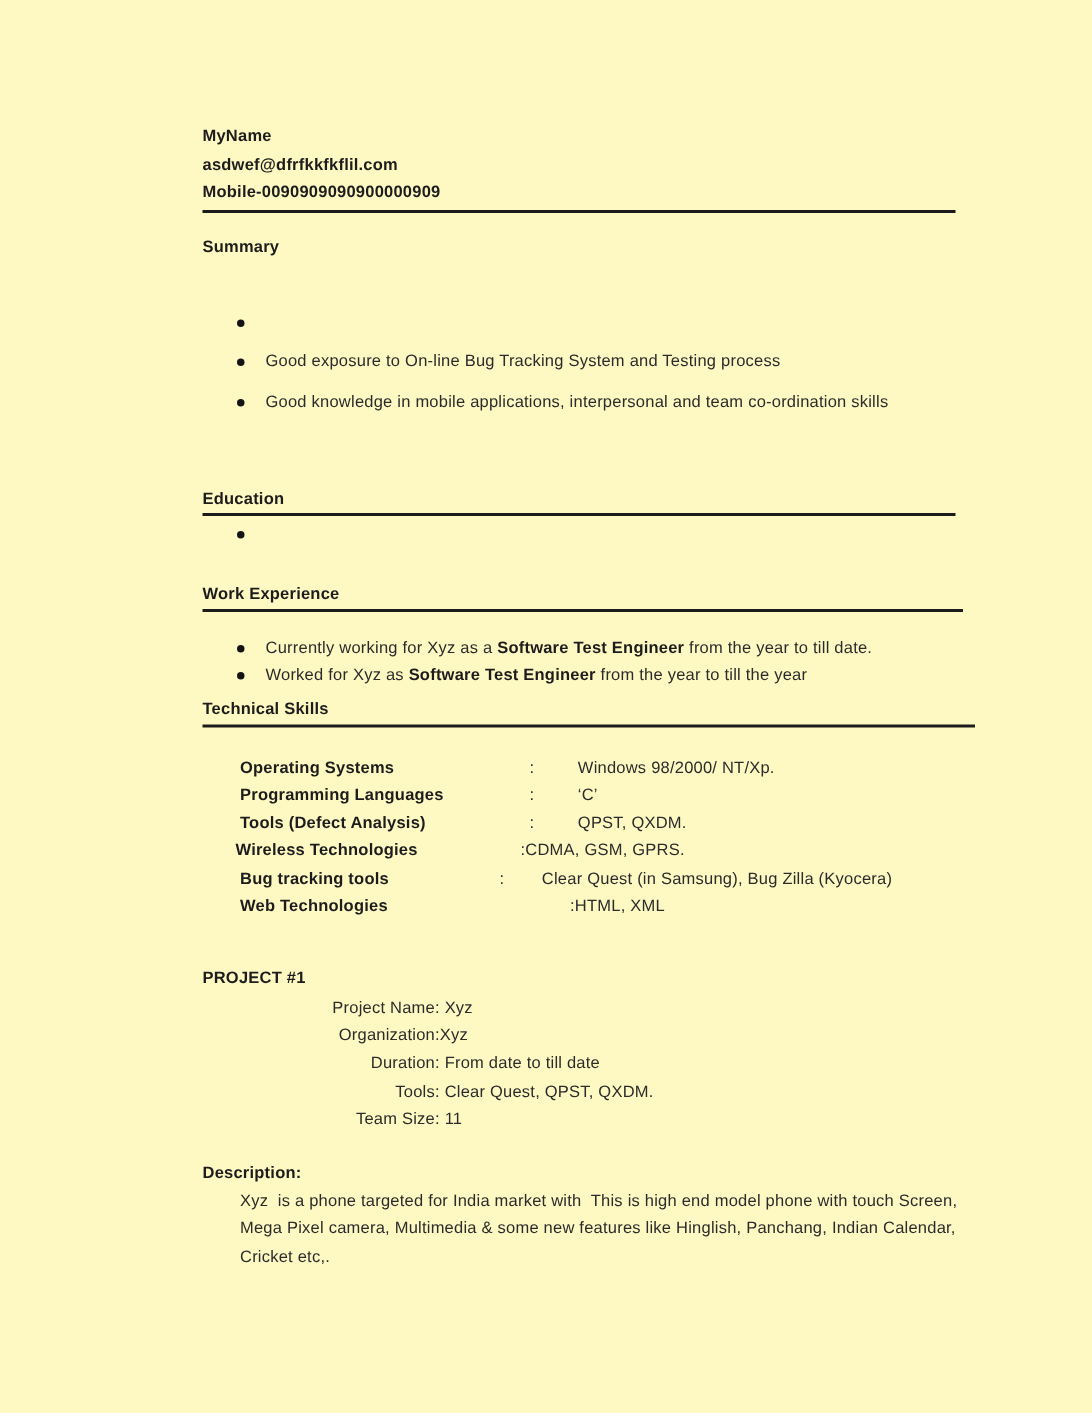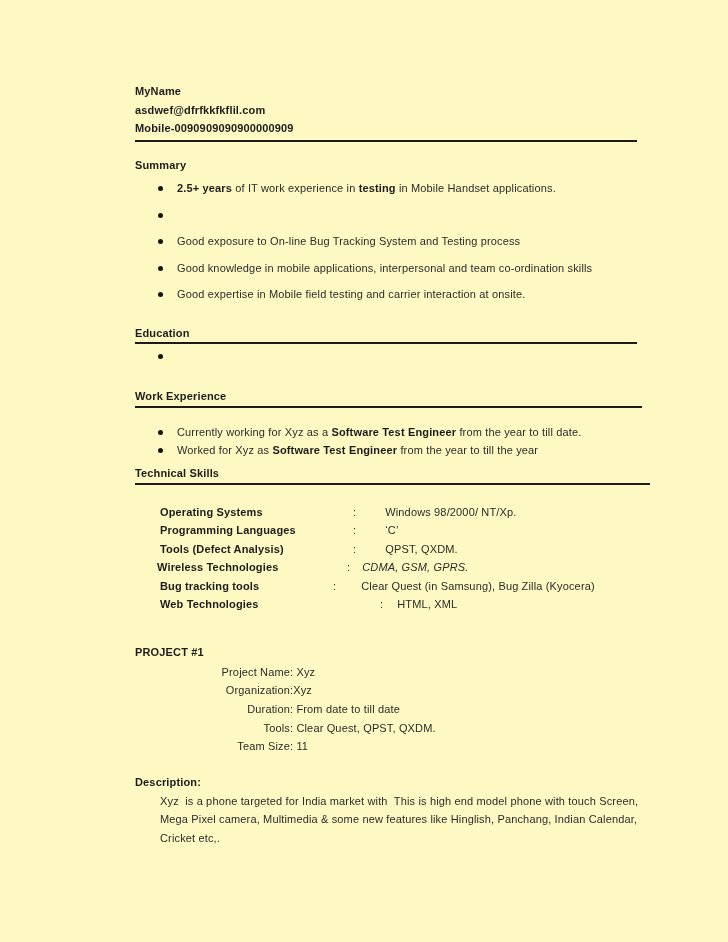--- a/index.html
+++ b/index.html
@@ -31,61 +31,53 @@
   .btxt { margin-left: 14px; white-space: pre-wrap; }
 
   
   .skrow { left: 160px; display: flex; align-items: flex-start; }
   .skrow .lbl { font-weight: bold; color: #1c1c1c; }
   .sk1 .lbl, .sk2 .lbl, .sk3 .lbl { width: 193px; }
   .sk4 { left: 157px; } .sk4 .lbl { width: 190px; }
   .sk5 .lbl { width: 173px; }
   .sk6 .lbl { width: 220px; }
   .sk1 .val, .sk2 .val, .sk3 .val { margin-left: 29px; }
-  .sk4 .val { margin-left: 12px; font-style: italic; }
+  .sk4 .val { margin-left: 0; }
   .sk5 .val { margin-left: 25px; }
-  .sk6 .val { margin-left: 14px; }
+  .sk6 .val { }
 
   
   .prow { left: 160px; display: flex; align-items: flex-start; }
   .prow .lbl { width: 130px; text-align: right; }
   .prow .sep { white-space: pre; }
 
   
   .desc-line { left: 160px; white-space: pre; }
 </style>
 </head>
 <body>
 
 <div class="page">
 
   <div class="abs hdr" style="top:85px">MyName</div>
   <div class="abs hdr" style="top:104px">asdwef@dfrfkkfkflil.com</div>
   <div class="abs hdr" style="top:122px">Mobile-0090909090900000909</div>
   <div class="rule" style="top:140px;width:502px"></div>
 
   <div class="abs sec-title" style="top:159px">Summary</div>
-  <div class="abs brow" style="top:182px">
-    <span class="dot"></span>
-    <span class="btxt"><span class="b">2.5+ years</span><span> of IT work experience in </span><span class="b">testing</span><span> in Mobile Handset applications.</span></span>
-  </div>
   <div class="abs brow" style="top:209px">
     <span class="dot"></span>
   </div>
   <div class="abs brow" style="top:235px">
     <span class="dot"></span>
     <span class="btxt"><span>Good exposure to On-line Bug Tracking System and Testing process</span></span>
   </div>
   <div class="abs brow" style="top:262px">
     <span class="dot"></span>
     <span class="btxt"><span>Good knowledge in mobile applications, interpersonal and team co-ordination skills</span></span>
-  </div>
-  <div class="abs brow" style="top:288px">
-    <span class="dot"></span>
-    <span class="btxt"><span>Good expertise in Mobile field testing and carrier interaction at onsite.</span></span>
   </div>
 
   <div class="abs sec-title" style="top:327px">Education</div>
   <div class="rule" style="top:342px;width:502px"></div>
   <div class="abs brow" style="top:350px">
     <span class="dot"></span>
   </div>
 
   <div class="abs sec-title" style="top:390px">Work Experience</div>
   <div class="rule" style="top:406px;width:507px"></div>

